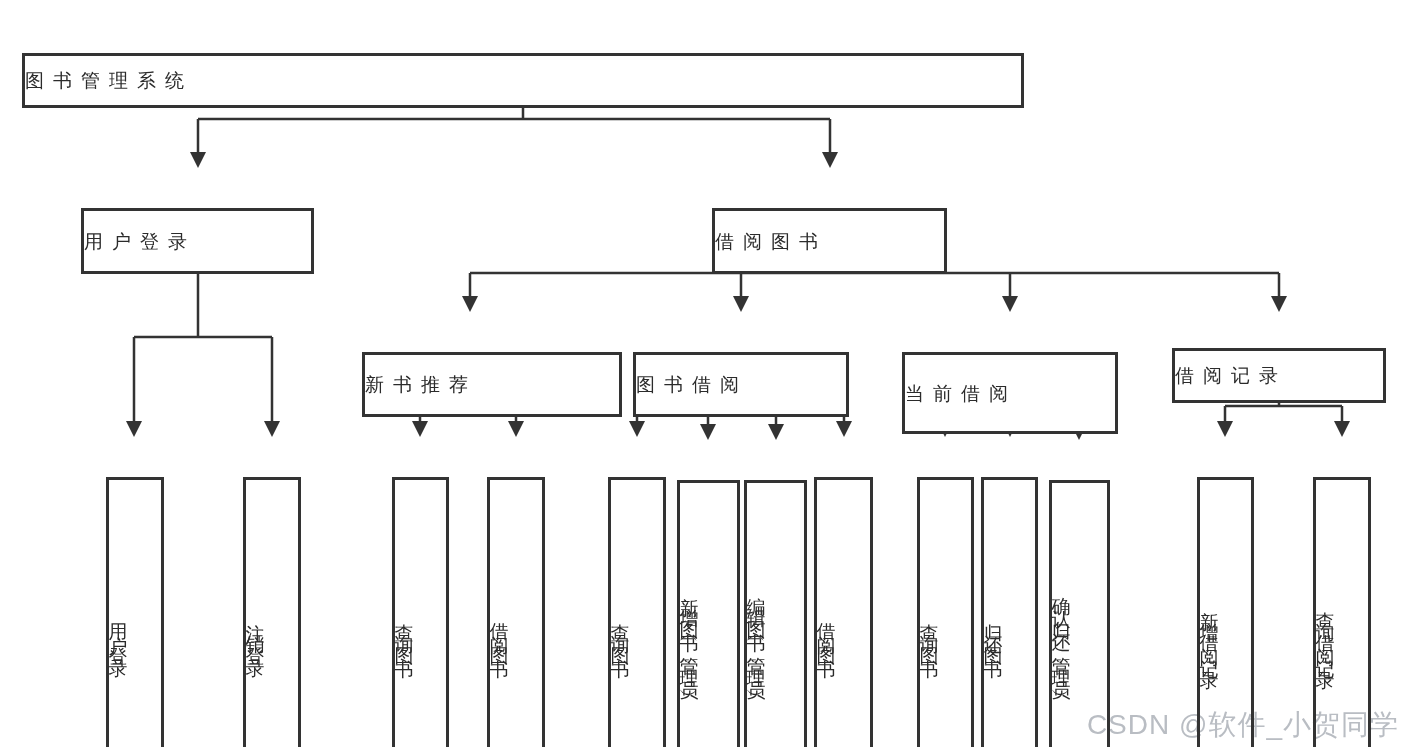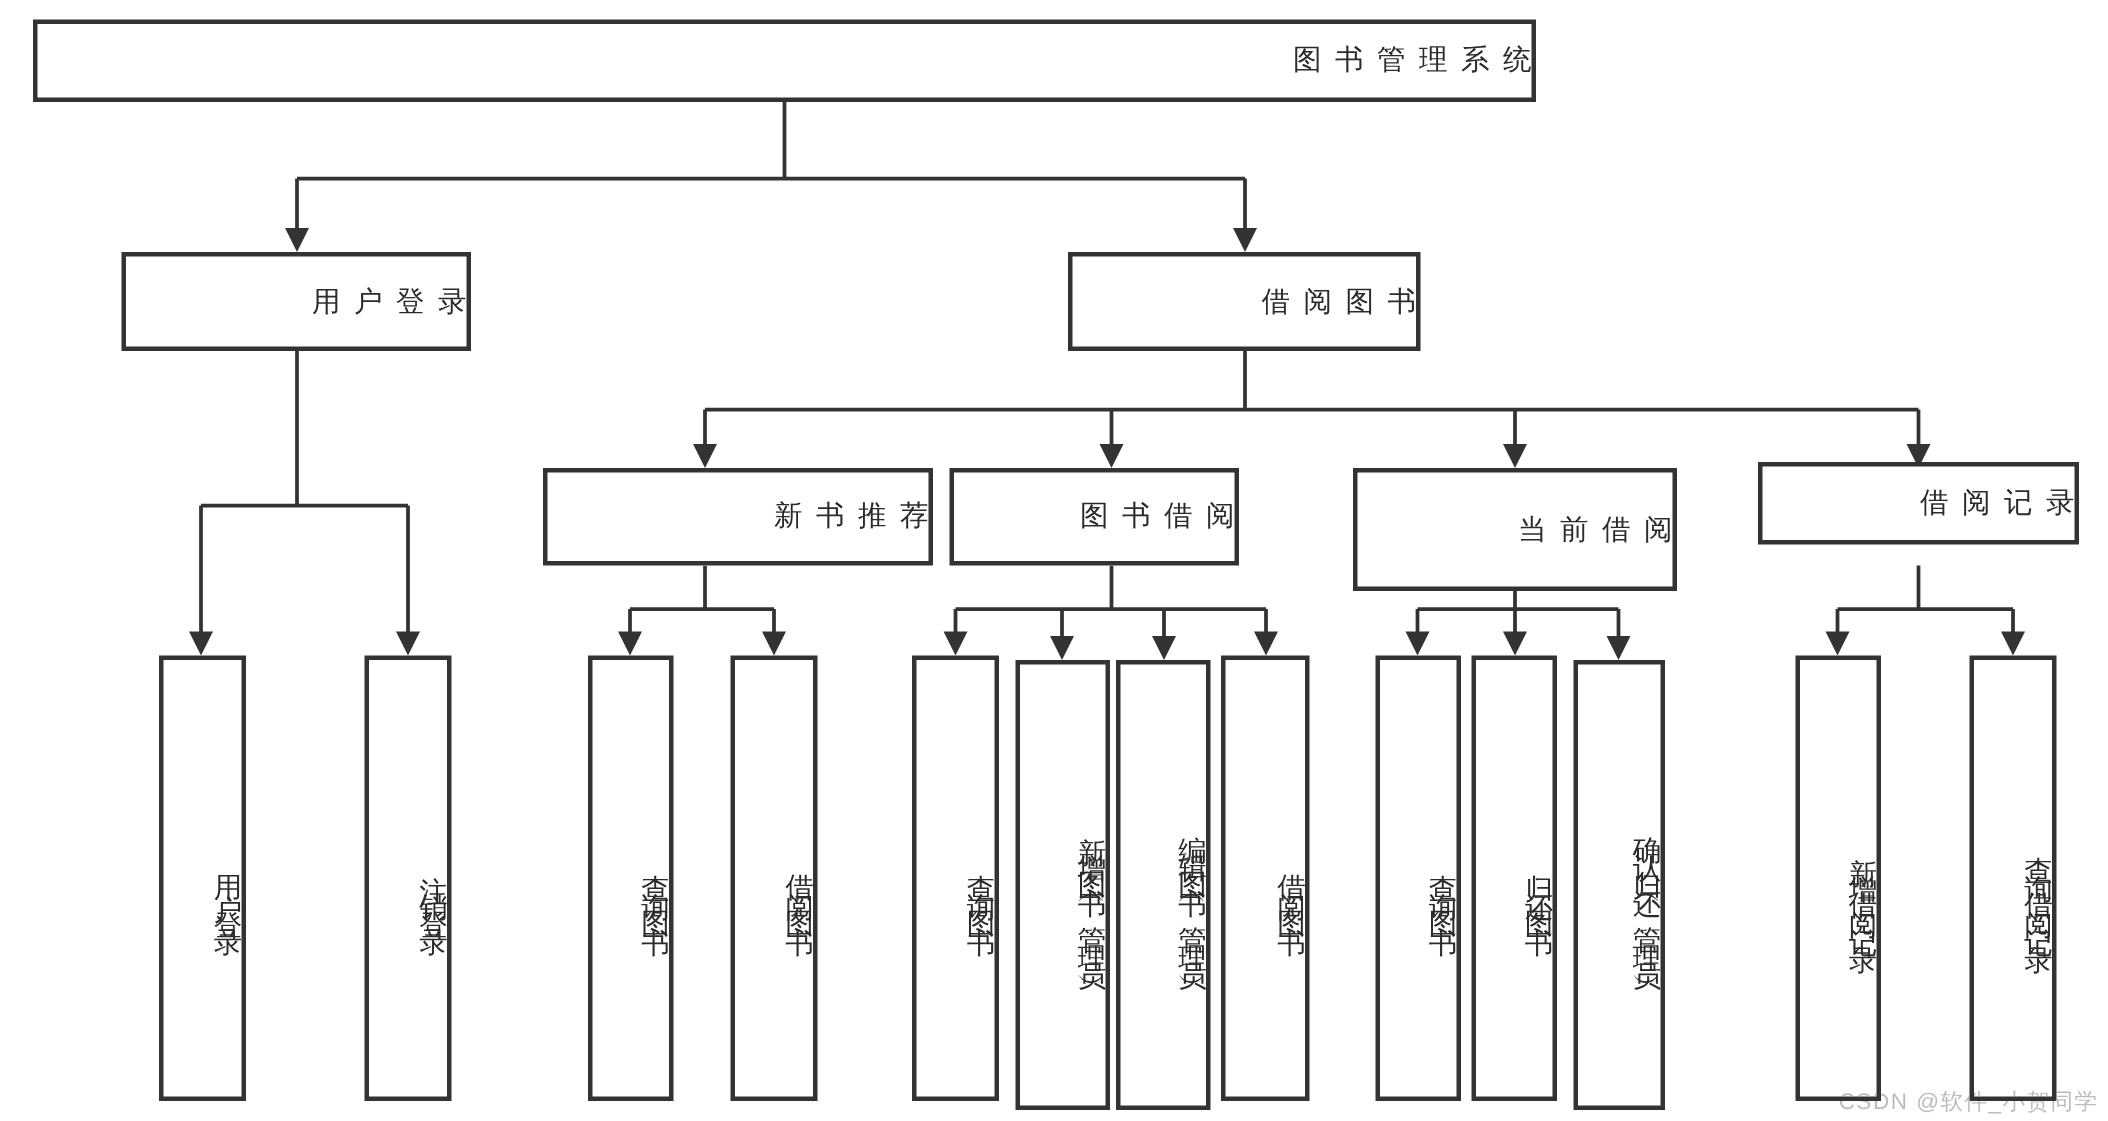--- a/index.html
+++ b/index.html
@@ -13,34 +13,34 @@
   body{width:1405px;height:747px;overflow:hidden;
        font-family:"Liberation Sans","DejaVu Sans",sans-serif;color:var(--text);}
   .stage{position:relative;width:1405px;height:747px;background:var(--box-background);}
   svg.wires{position:absolute;left:0;top:0;width:1405px;height:747px;pointer-events:none;}
   svg.wires path{stroke:var(--line);stroke-width:2.5;fill:none;}
   svg.wires polygon{fill:var(--line);stroke:none;}
   .node,.leaf{
     position:absolute;box-sizing:border-box;
     background:var(--box-background);
     border:3px solid var(--box-border);
-    display:flex;align-items:center;justify-content:flex-end;
+    display:flex;align-items:center;justify-content:flex-start;margin-top:40px;
   }
   .node .lbl{
     font-size:19px;letter-spacing:9px;margin-right:-9px;
     color:var(--text);white-space:nowrap;line-height:1;
   }
   .leaf .vlbl{
     writing-mode:vertical-rl;text-orientation:mixed;
     font-size:19px;letter-spacing:12px;margin-bottom:-12px;
     color:var(--text);line-height:1;white-space:nowrap;
   }
   .watermark{
     position:absolute;right:6px;bottom:3px;
-    font-size:15px;letter-spacing:1px;
+    font-size:28px;letter-spacing:1px;
     color:var(--watermark);mix-blend-mode:darken;z-index:10;
     white-space:nowrap;
   }
 </style>
 </head>
 <body>
 
 <div class="stage">
 
   <svg class="wires" viewBox="0 0 1405 747">
@@ -80,21 +80,21 @@
   <div class="node" style="left:81px;top:168px;width:233px;height:66px">
     <span class="lbl">用户登录</span>
   </div>
   <div class="node" style="left:712px;top:168px;width:235px;height:66px">
     <span class="lbl">借阅图书</span>
   </div>
 
   <div class="node" style="left:362px;top:312px;width:260px;height:65px">
     <span class="lbl">新书推荐</span>
   </div>
-  <div class="node" style="left:633px;top:312px;width:193px;height:65px">
+  <div class="node" style="left:633px;top:312px;width:216px;height:65px">
     <span class="lbl">图书借阅</span>
   </div>
   <div class="node" style="left:902px;top:312px;width:216px;height:82px">
     <span class="lbl">当前借阅</span>
   </div>
   <div class="node" style="left:1172px;top:308px;width:214px;height:55px">
     <span class="lbl">借阅记录</span>
   </div>
 
   <div class="leaf" style="left:106px;top:437px;width:58px;height:297px">

